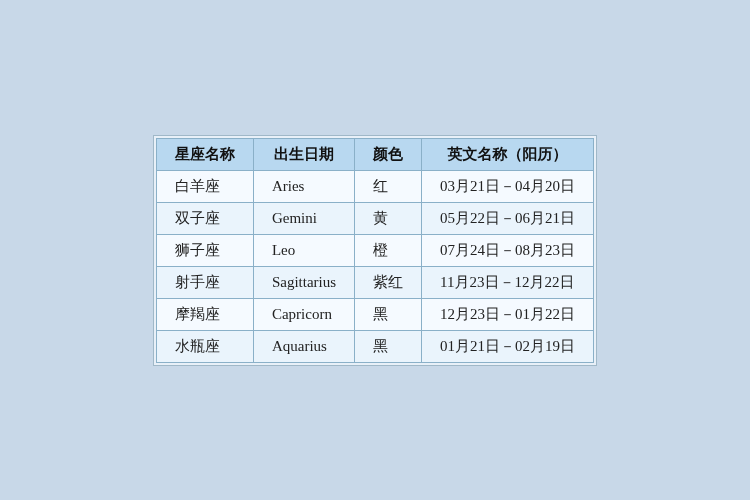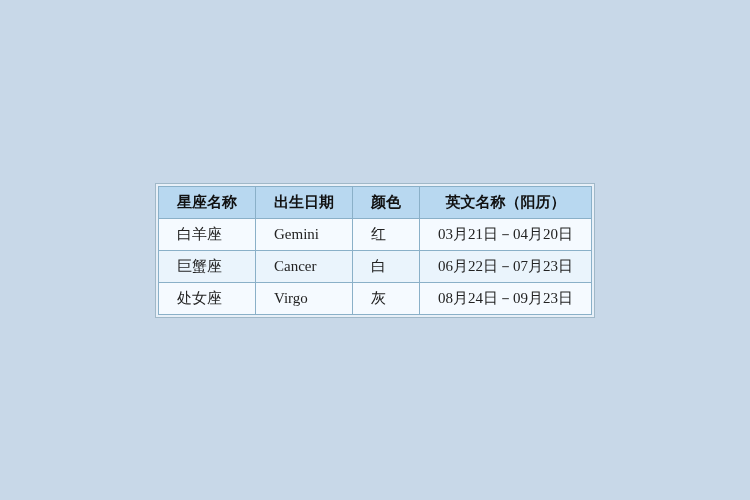--- a/index.html
+++ b/index.html
@@ -53,31 +53,49 @@
       <tr>
       <th>星座名称</th>
           <th>出生日期</th>
           <th>颜色</th>
           <th>英文名称（阳历）</th>
         </tr>
     </thead>
     <tbody>
     <tr>
           <td>白羊座</td>
-          <td>Gemini</td>
+          <td>Aries</td>
           <td>红</td>
           <td>03月21日－04月20日</td>
         </tr>
         <tr>
-          <td>巨蟹座</td>
-          <td>Cancer</td>
-          <td>白</td>
-          <td>06月22日－07月23日</td>
+          <td>双子座</td>
+          <td>Gemini</td>
+          <td>黄</td>
+          <td>05月22日－06月21日</td>
         </tr>
         <tr>
-          <td>处女座</td>
-          <td>Virgo</td>
-          <td>灰</td>
-          <td>08月24日－09月23日</td>
+          <td>狮子座</td>
+          <td>Leo</td>
+          <td>橙</td>
+          <td>07月24日－08月23日</td>
+        </tr>
+        <tr>
+          <td>射手座</td>
+          <td>Sagittarius</td>
+          <td>紫红</td>
+          <td>11月23日－12月22日</td>
+        </tr>
+        <tr>
+          <td>摩羯座</td>
+          <td>Capricorn</td>
+          <td>黑</td>
+          <td>12月23日－01月22日</td>
+        </tr>
+        <tr>
+          <td>水瓶座</td>
+          <td>Aquarius</td>
+          <td>黑</td>
+          <td>01月21日－02月19日</td>
         </tr>
       </tbody>
   </table>
 </div>
 
 </body></html>

